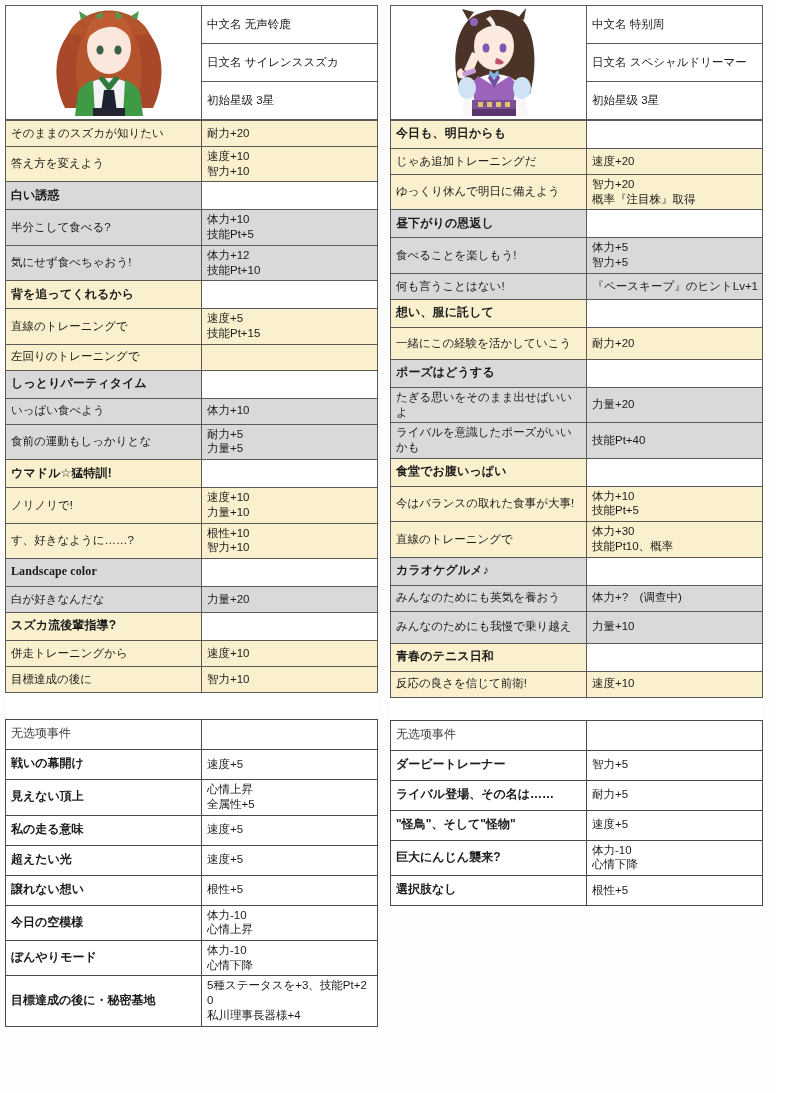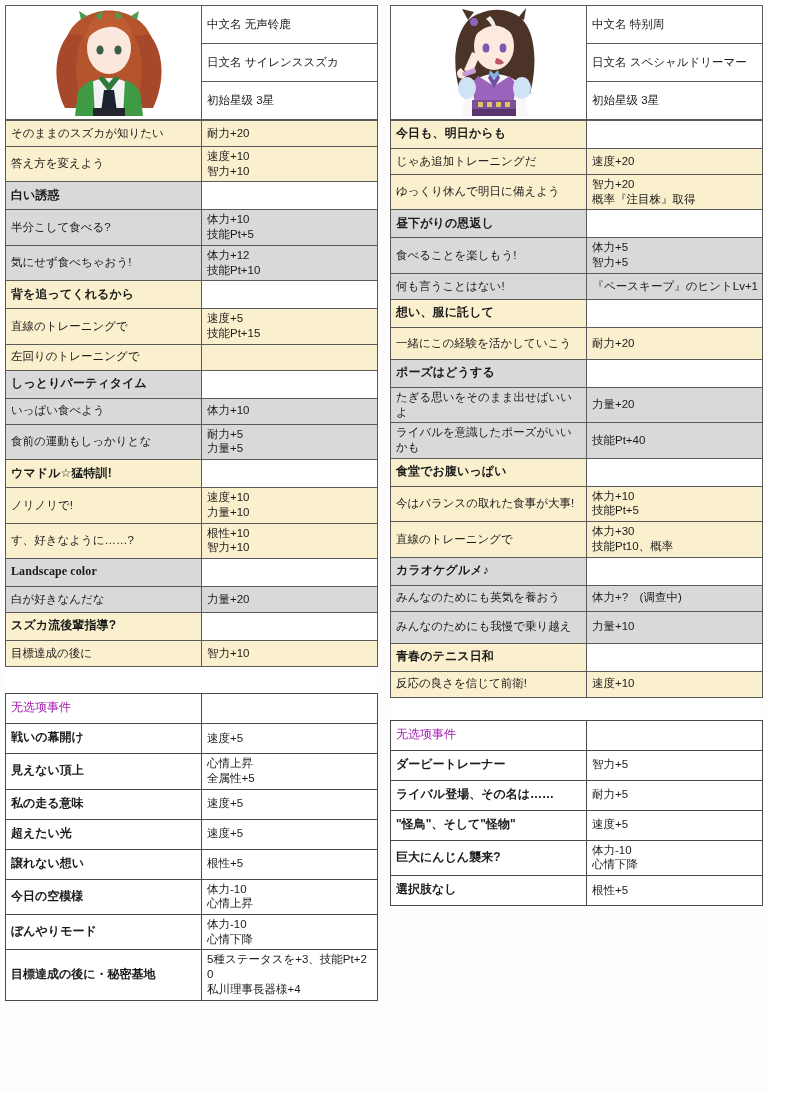--- a/index.html
+++ b/index.html
@@ -71,21 +71,21 @@
   .infowrap td { border: 1px solid #5a5a5a; }
 
   .charbox { width: 100%; height: 108px; position: relative; overflow: hidden; background: #fff; }
 
   
   .spacer { height: 26px; background: #ffffff; }
   .spacer-r { height: 22px; background: #ffffff; }
 
   table.nochoice td { border: 1px solid #4a4a4a; background:#fff; }
   table.nochoice td.name { font-weight: bold; font-size: 12px; }
-  table.nochoice tr.sect td.name { font-weight: normal; color:#a21caf; }
+  table.nochoice tr.sect td.name { font-weight: normal; color:#404040; }
   table.nochoice tr td { height: 30px; }
   table.nochoice tr.tall td { height: 34px; }
 
   .eff-center { text-align: right; }
   .multi { white-space: pre-line; }
   .smalltxt { font-size: 10.5px; line-height: 1.2; }
   .latin { font-family: "Liberation Serif", "DejaVu Serif", serif; font-weight: bold; font-size: 12.5px; margin-top: 25px; }
 </style>
 </head>
 <body>
@@ -222,20 +222,24 @@
             <td class="name latin">Landscape color</td>
             <td class="blank"></td>
           </tr>
           <tr class="opt g">
             <td class="name">白が好きなんだな</td>
             <td class="eff multi">力量+20</td>
           </tr>
           <tr class="hdr c">
             <td class="name">スズカ流後輩指導?</td>
             <td class="blank"></td>
+          </tr>
+          <tr class="opt c">
+            <td class="name">併走トレーニングから</td>
+            <td class="eff multi">速度+10</td>
           </tr>
           <tr class="opt c">
             <td class="name">目標達成の後に</td>
             <td class="eff multi">智力+10</td>
           </tr>
         </tbody>
     </table>
 
     <div class="spacer"></div>
 

